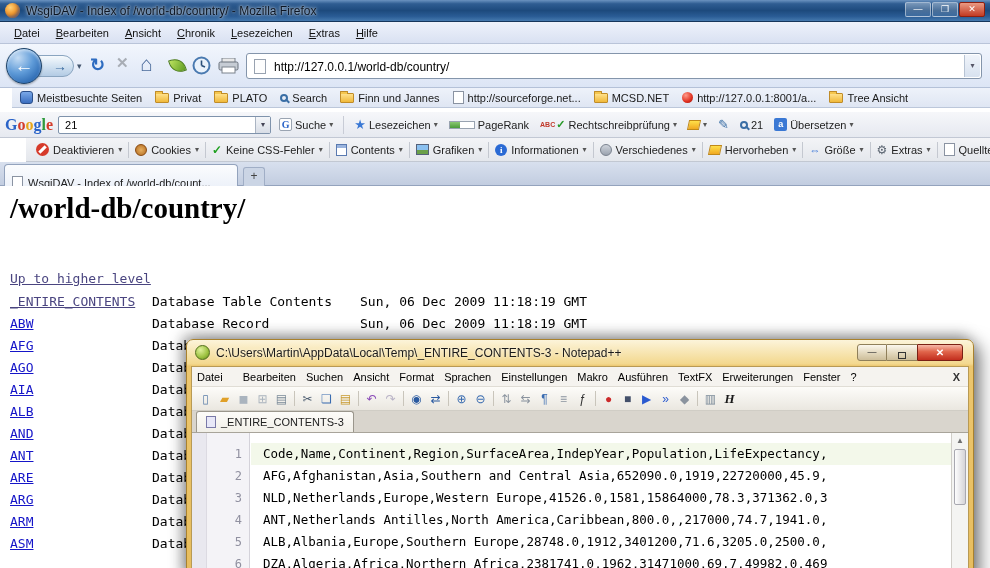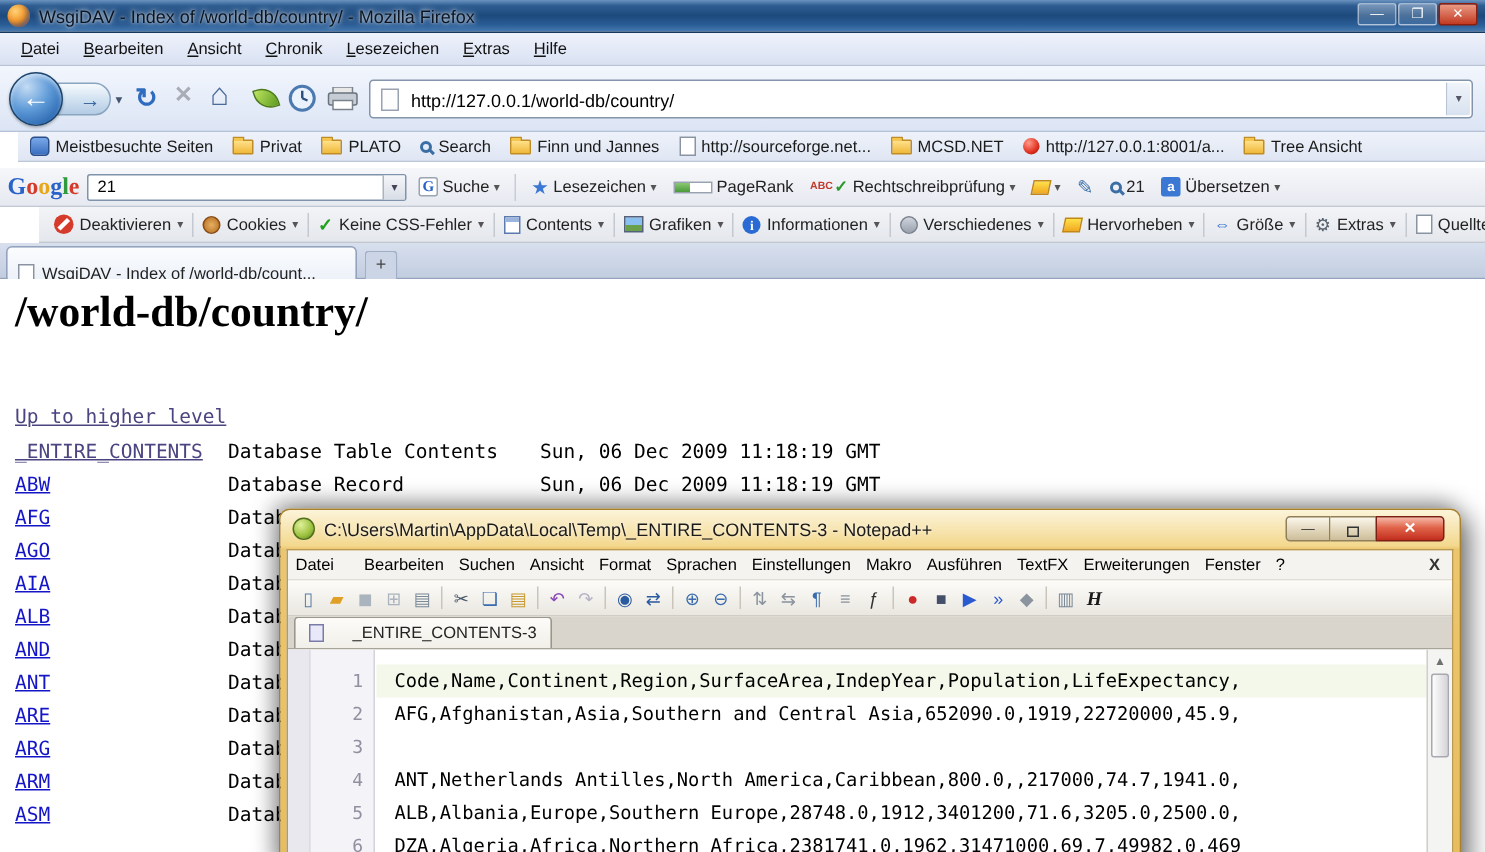--- a/index.html
+++ b/index.html
@@ -201,21 +201,21 @@
   .nmenu { padding:0 5px; white-space:nowrap; }
   .nmenu-x { margin-left:auto; padding:0 8px; font-weight:bold; color:#333; }
   .npp-toolbar { height:24px; background:linear-gradient(#fdfcf9,#eae7e0);
     border-bottom:1px solid #d0cdc5; display:flex; align-items:center; padding-left:4px; }
   .ni { width:19px; height:17px; display:flex; align-items:center; justify-content:center;
     font-size:12px; }
   .ni.htm { font-family:"Liberation Serif",serif; font-style:italic; font-weight:bold; font-size:13px; }
   .nsep { width:1px; height:15px; background:#c9c5bb; margin:0 3px; }
   .npp-tabbar { height:22px; background:#d9d5cd; border-bottom:1px solid #a8a49a;
     display:flex; align-items:flex-end; padding-left:4px; }
-  .ntab { display:flex; align-items:center; gap:19px; height:21px; padding:0 9px;
+  .ntab { display:flex; align-items:center; gap:5px; height:21px; padding:0 9px;
     background:linear-gradient(#fdfcf9,#f1efe8); border:1px solid #9a968c; border-bottom:none;
     border-radius:3px 3px 0 0; font-size:11px; color:#222; }
   .ntab-ico { width:10px; height:12px; background:#e8e8f8; border:1px solid #7a7aa8; }
   .npp-editor { flex:1; position:relative; background:#fff; overflow:hidden; }
   .gutter { position:absolute; left:0; top:0; bottom:0; width:58px; background:#f4f3f7;
     border-right:1px solid #d4d2da; }
   .gutter::before { content:""; position:absolute; left:0; top:0; bottom:0; width:14px;
     background:#e9e8ef; border-right:1px solid #dcdae2; }
   .lnum { position:absolute; left:14px; width:36px; height:22px; line-height:22px; text-align:right;
     font-family:"DejaVu Sans Mono",monospace; font-size:12px; color:#9090a0; }
@@ -581,20 +581,21 @@
       <div class="gutter">
         <span class="lnum" style="top:10px">1</span>
         <span class="lnum" style="top:32px">2</span>
         <span class="lnum" style="top:54px">3</span>
         <span class="lnum" style="top:76px">4</span>
         <span class="lnum" style="top:98px">5</span>
         <span class="lnum" style="top:120px">6</span>
       </div>
       <div class="codeline cur" style="top:10px">Code,Name,Continent,Region,SurfaceArea,IndepYear,Population,LifeExpectancy,</div>
       <div class="codeline" style="top:32px">AFG,Afghanistan,Asia,Southern and Central Asia,652090.0,1919,22720000,45.9,</div>
+      <div class="codeline" style="top:54px">NLD,Netherlands,Europe,Western Europe,41526.0,1581,15864000,78.3,371362.0,3</div>
       <div class="codeline" style="top:76px">ANT,Netherlands Antilles,North America,Caribbean,800.0,,217000,74.7,1941.0,</div>
       <div class="codeline" style="top:98px">ALB,Albania,Europe,Southern Europe,28748.0,1912,3401200,71.6,3205.0,2500.0,</div>
       <div class="codeline" style="top:120px">DZA,Algeria,Africa,Northern Africa,2381741.0,1962,31471000,69.7,49982.0,469</div>
       <div class="vscroll">
         <div class="up">▲</div>
         <div class="thumb"></div>
       </div>
     </div>
   </div>
 </div>

